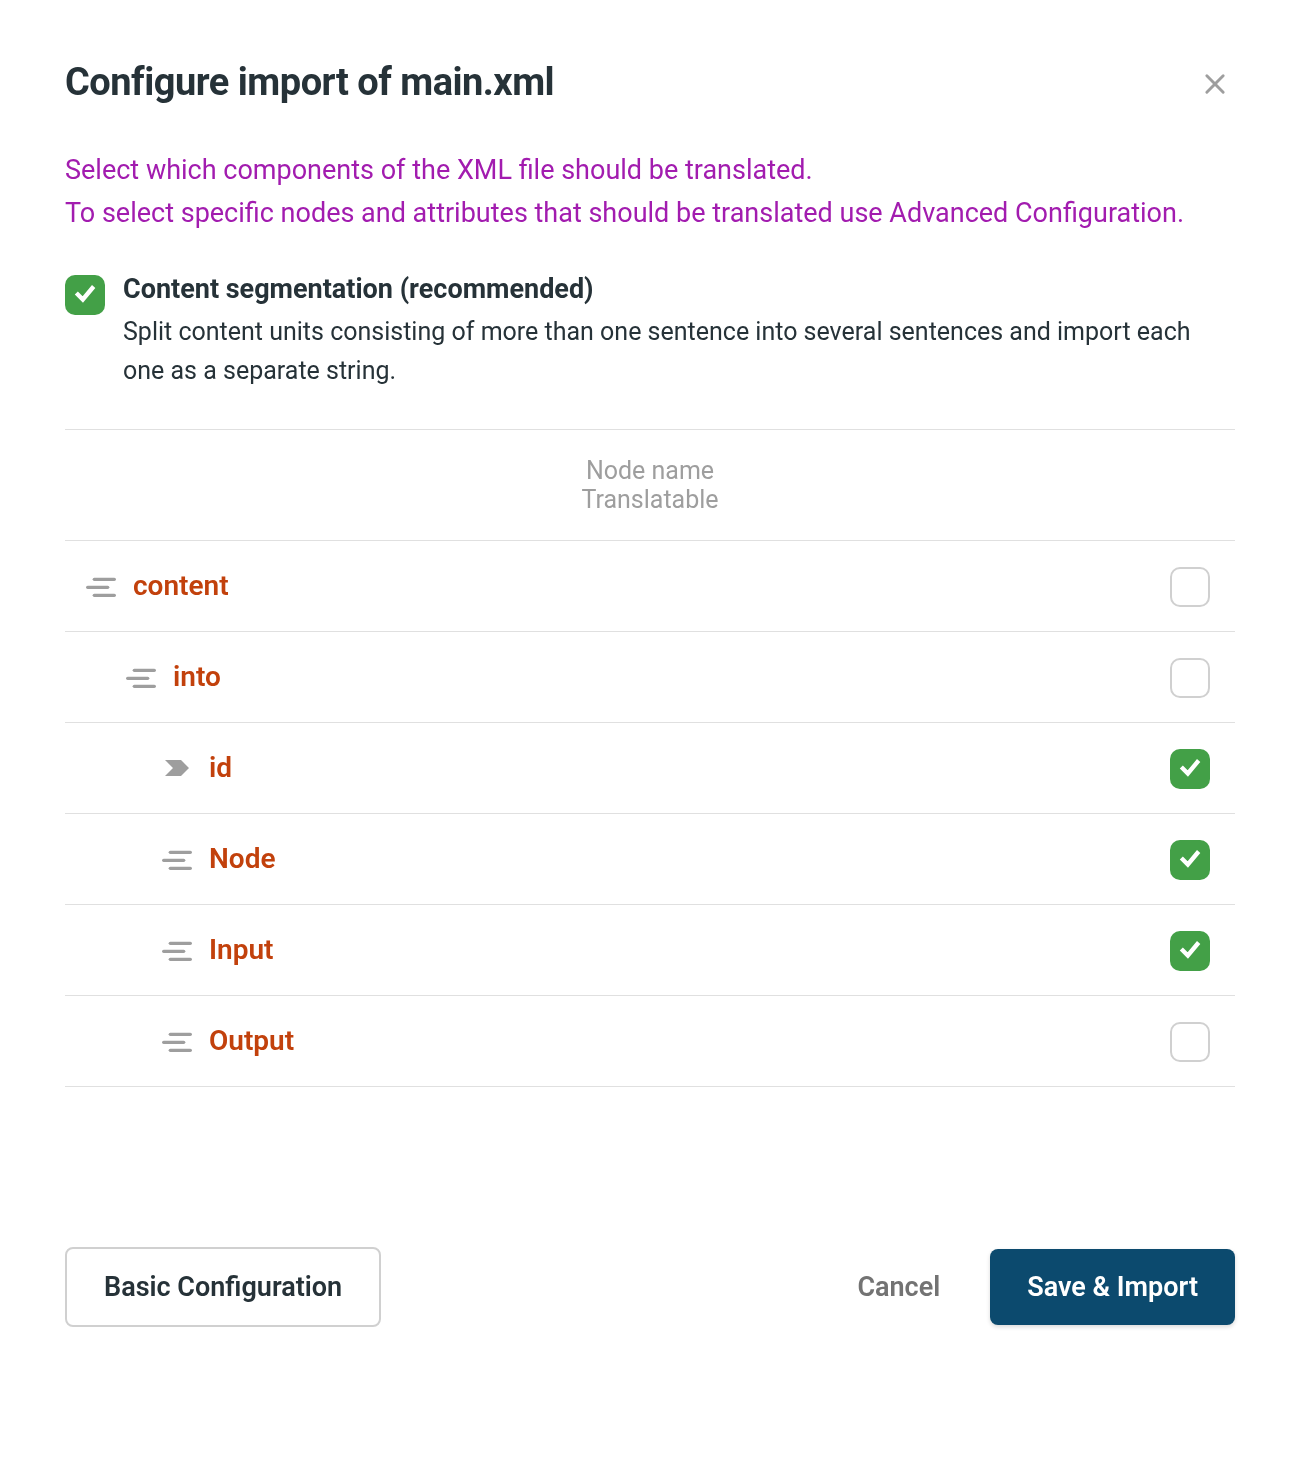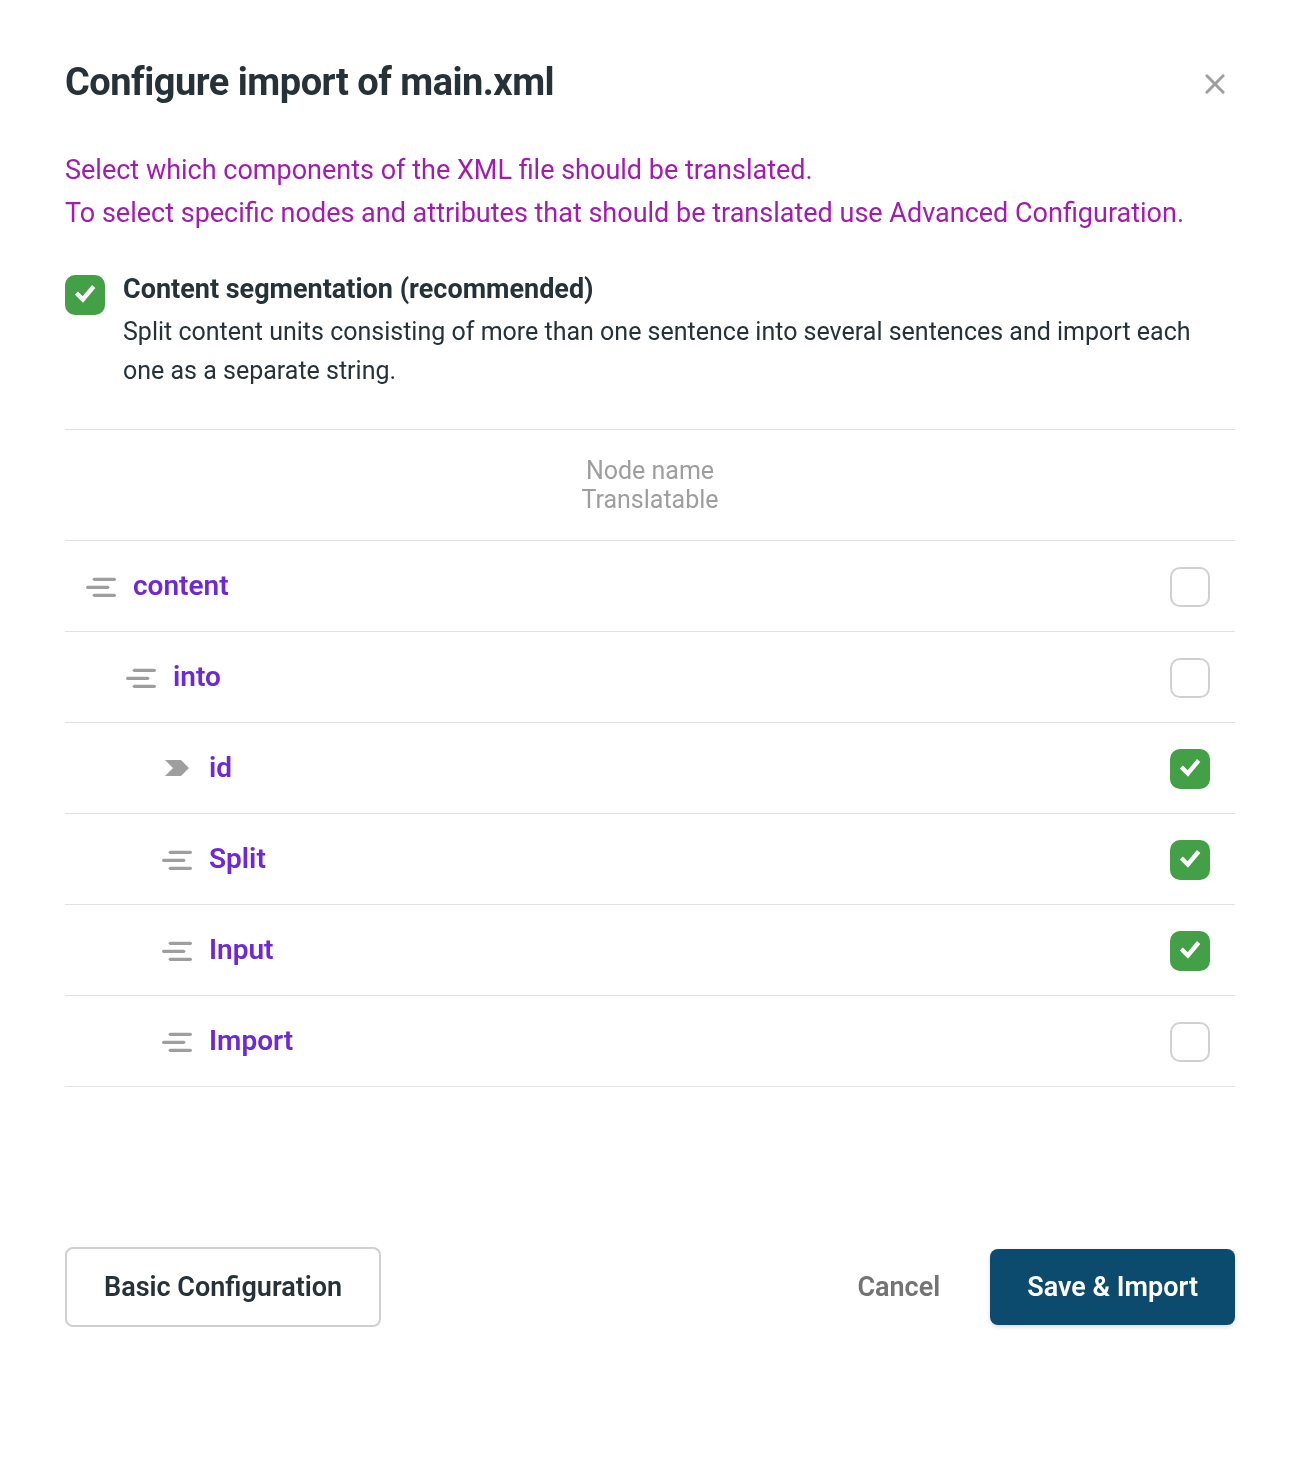--- a/index.html
+++ b/index.html
@@ -135,21 +135,21 @@
       color: #9e9e9e;
       flex-shrink: 0;
     }
     .row-icon svg {
       width: 100%;
       height: 100%;
     }
     .row-name {
       font-size: 28px;
       font-weight: 600;
-      color: #6d28d9;
+      color: #c2410c;
     }
     .indent-0 { padding-left: 20px; }
     .indent-1 { padding-left: 60px; }
     .indent-2 { padding-left: 96px; }
     .footer {
       display: flex;
       justify-content: space-between;
       align-items: center;
       margin-top: 160px;
     }
@@ -269,21 +269,21 @@
         </div>
         <div class="table-row">
           <div class="row-left indent-2">
             <span class="row-icon">
               <svg viewBox="0 0 24 24" fill="none" stroke="currentColor" stroke-width="2.5" stroke-linecap="round">
                 <line x1="7" y1="7" x2="22" y2="7"></line>
                 <line x1="2" y1="13" x2="17" y2="13"></line>
                 <line x1="7" y1="19" x2="22" y2="19"></line>
               </svg>
             </span>
-            <span class="row-name">Split</span>
+            <span class="row-name">Node</span>
           </div>
           <div class="checkbox checked">
             <span><svg viewBox="0 0 24 24">
                 <polyline points="4 12 10 18 20 6"></polyline>
               </svg></span>
           </div>
         </div>
         <div class="table-row">
           <div class="row-left indent-2">
             <span class="row-icon">
@@ -303,21 +303,21 @@
         </div>
         <div class="table-row">
           <div class="row-left indent-2">
             <span class="row-icon">
               <svg viewBox="0 0 24 24" fill="none" stroke="currentColor" stroke-width="2.5" stroke-linecap="round">
                 <line x1="7" y1="7" x2="22" y2="7"></line>
                 <line x1="2" y1="13" x2="17" y2="13"></line>
                 <line x1="7" y1="19" x2="22" y2="19"></line>
               </svg>
             </span>
-            <span class="row-name">Import</span>
+            <span class="row-name">Output</span>
           </div>
           <div class="checkbox unchecked"></div>
         </div>
       </div>
   </div>
 
   <div class="footer">
     <button class="btn btn-outline">Basic Configuration</button>
     <div class="footer-right">
       <button class="btn btn-text">Cancel</button>

